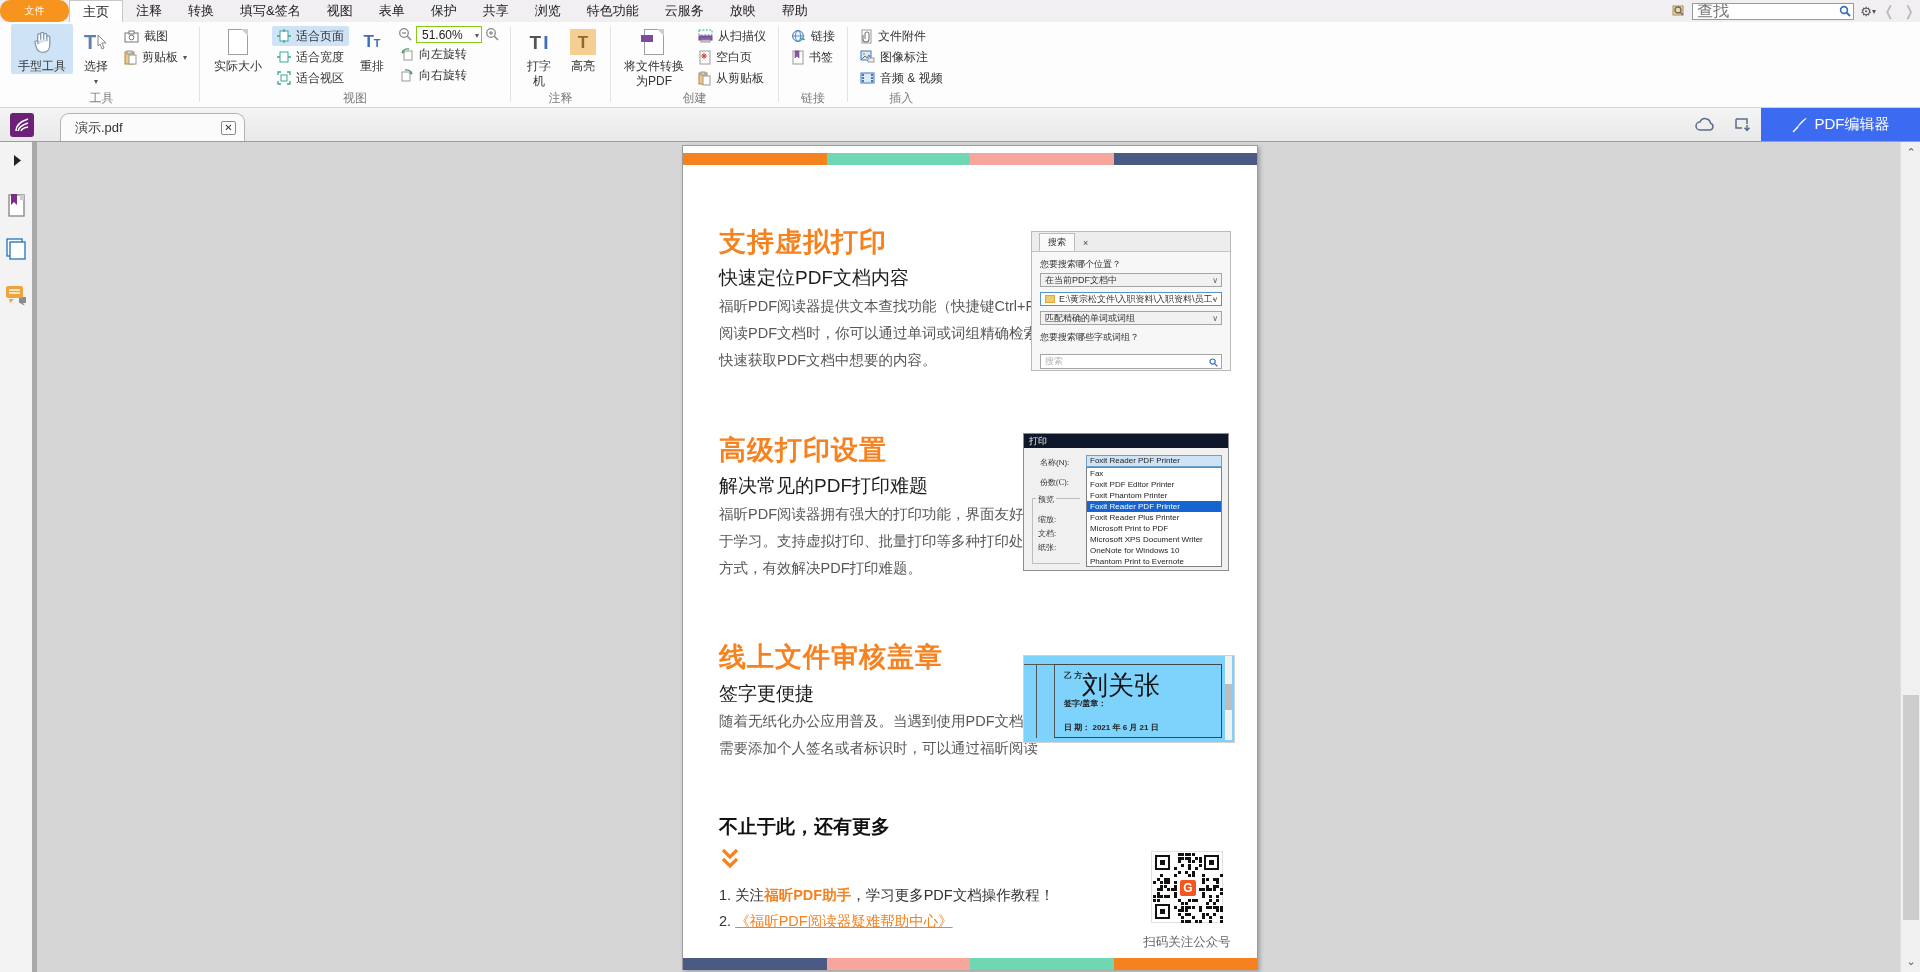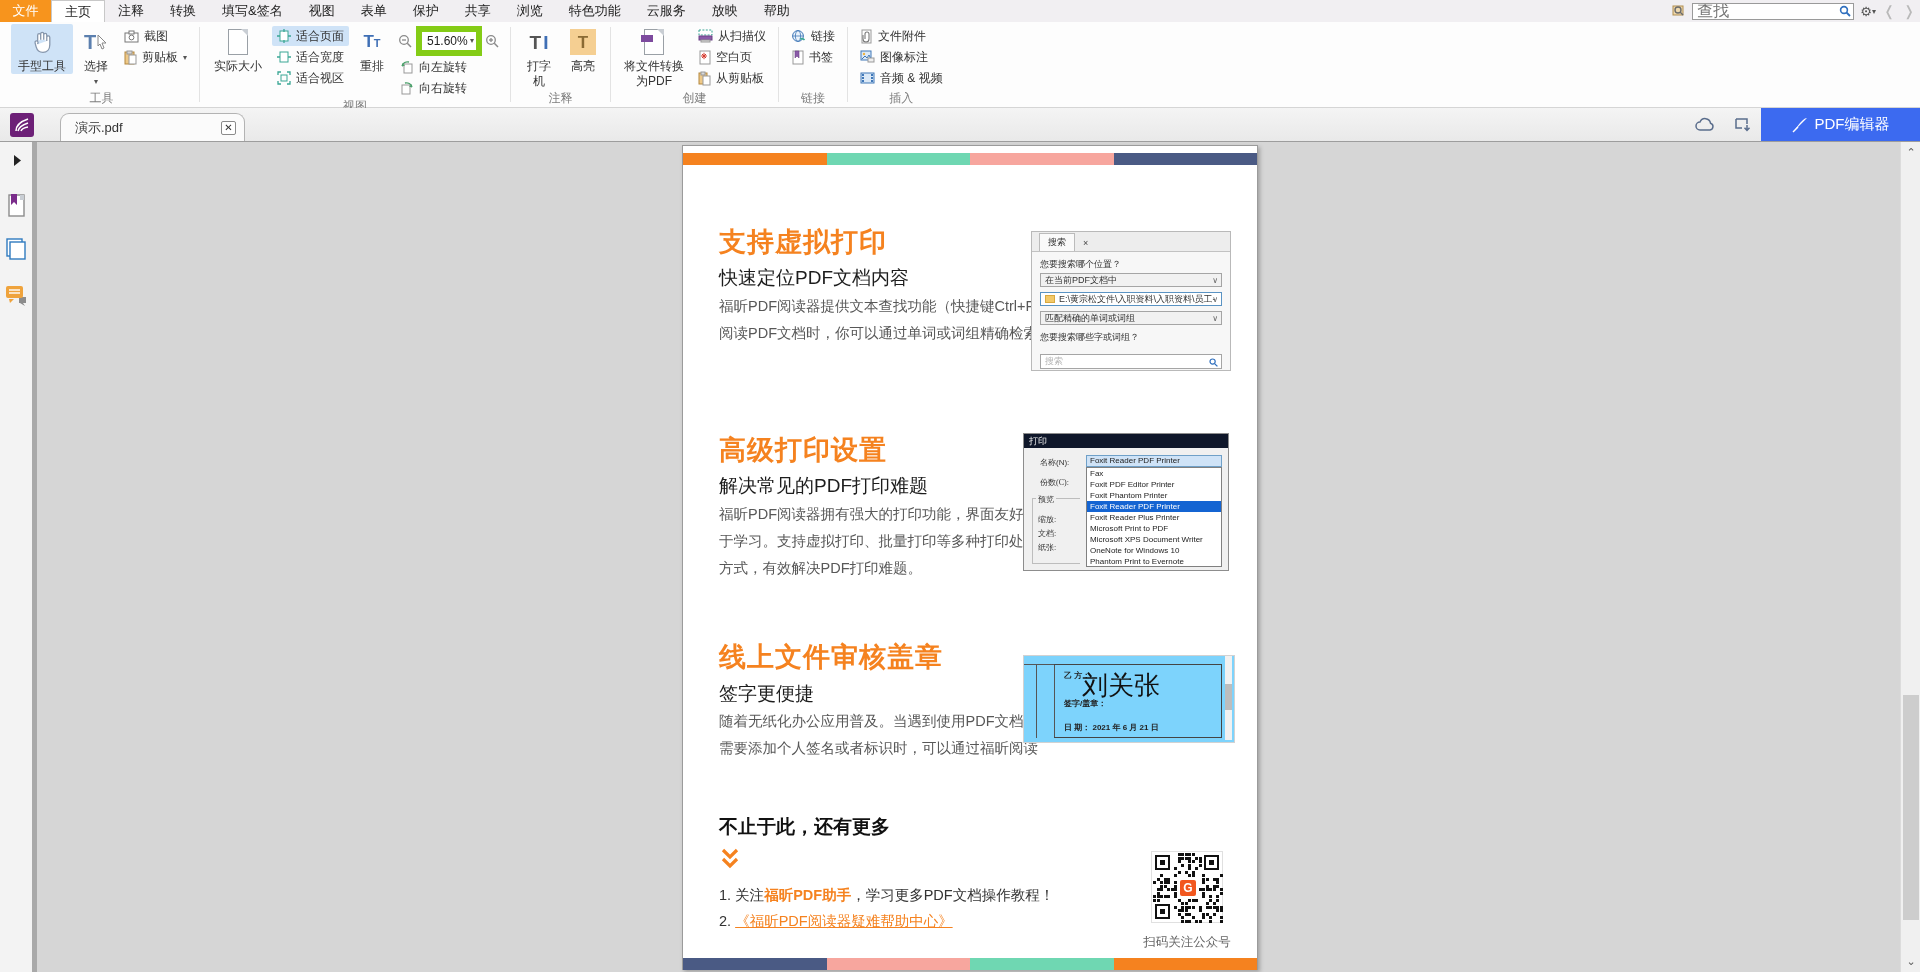--- a/index.html
+++ b/index.html
@@ -1,20 +1,20 @@
 <!DOCTYPE html>
 <html><head>
 <meta charset="utf-8">
 <style>
   * { margin:0; padding:0; box-sizing:border-box; }
   html,body { width:1920px; height:972px; overflow:hidden; font-family:"Liberation Sans","DejaVu Sans",sans-serif; }
 
   
   .menubar { position:absolute; left:0; top:0; width:1920px; height:22px; background:#f1eff2; display:flex; align-items:stretch; z-index:30; }
-  .file-btn { background:#f7941d; color:#fff; font-size:13px; width:51px; display:flex; align-items:center; justify-content:center; cursor:default; }
+  .file-btn { background:#f7941d; color:#fff; font-size:10px; width:69px; display:flex; align-items:center; justify-content:center; cursor:default;border-radius:10px; }
   .mtab { font-size:13px; color:#222; padding:0 13px; display:flex; align-items:center; }
   .mtab.active { background:#ffffff; border:1px solid #c8c8c8; border-bottom:none; }
   .menu-right { margin-left:auto; display:flex; align-items:center; gap:6px; padding-right:4px; }
   .find-input { width:162px; height:17px; border:1px solid #9a9a9a; background:#fff; font-size:16px; padding:0 18px 0 4px; color:#444; }
   .find-wrap { position:relative; }
   .find-wrap svg { position:absolute; right:3px; top:3px; }
   .mini-ic { font-size:13px; color:#555; display:flex; align-items:center; }
   .navchev { color:#b9b9b9; font-size:14px; width:14px; text-align:center; }
 
   
@@ -23,21 +23,21 @@
   .rg-items { flex:1; display:flex; align-items:flex-start; gap:3px; }
   .rg-label { text-align:center; font-size:12px; color:#7d7d7d; height:17px; line-height:17px; }
   .rsep { width:1px; background:#e3e3e3; margin:5px 0; }
   .rbtn-lg { display:flex; flex-direction:column; align-items:center; justify-content:flex-start; padding:3px 5px 0; font-size:12px; color:#333; line-height:15px; text-align:center; border-radius:2px; min-width:40px; }
   .rbtn-lg.sel { background:#cfe3f7; }
   .ric { height:30px; display:flex; align-items:center; justify-content:center; margin-bottom:2px; }
   .rcol { display:flex; flex-direction:column; justify-content:flex-start; gap:1px; padding-top:2px; }
   .rbtn-sm { display:flex; align-items:center; gap:5px; font-size:12px; color:#333; padding:1px 5px; height:20px; border-radius:2px; white-space:nowrap; }
   .rbtn-sm.sel { background:#cfe3f7; }
   .caret { font-size:8px; color:#555; }
-  .zoombox { width:66px; height:30px; border:6px solid #84cc16; background:#fff; font-size:12px; color:#222; display:flex; align-items:center; padding-left:5px; position:relative; }
+  .zoombox { width:66px; height:17px; border:1px solid #84cc16; background:#fff; font-size:12px; color:#222; display:flex; align-items:center; padding-left:5px; position:relative; }
   .zoombox .zcaret { position:absolute; right:2px; top:4px; font-size:8px; color:#555; }
   .wraplabel { width:52px; }
   .wraplabel2 { width:62px; }
 
   
   .pageic { width:20px; height:26px; background:#fff; border:1px solid #9aa0a6; position:relative; }
   .pageic .fold { position:absolute; right:-1px; top:-1px; width:0; height:0; border-left:7px solid transparent; border-top:7px solid #c9ced4; }
   .tanswatch { width:26px; height:26px; background:#f5cf92; display:flex; align-items:center; justify-content:center; font-size:17px; font-weight:bold; color:#8a6a33; }
   .ticon { font-size:20px; font-weight:bold; color:#5b7fae; }
 
@@ -485,20 +485,21 @@
         <div style="background:#6fd7b2"></div>
         <div style="background:#f7a69e"></div>
         <div style="background:#4a5a84"></div>
     </div>
 
     <div class="sec-title" style="top:78px;">支持虚拟打印</div>
     <div class="sec-sub" style="top:119px;">快速定位PDF文档内容</div>
     <div class="sec-body" style="top:147px;">
       <span>福昕PDF阅读器提供文本查找功能（快捷键Ctrl+F）</span>
       <span>阅读PDF文档时，你可以通过单词或词组精确检索，</span>
+      <span>快速获取PDF文档中想要的内容。</span>
     </div>
     <div class="fig-search">
       <div class="fs-tabs">
         <span class="fs-tab">搜索</span>
         <span class="fs-x">×</span>
       </div>
       <div class="fs-label">您要搜索哪个位置？</div>
       <div class="fs-select">
         <span>在当前PDF文档中</span>
           <span class="chv">∨</span>

